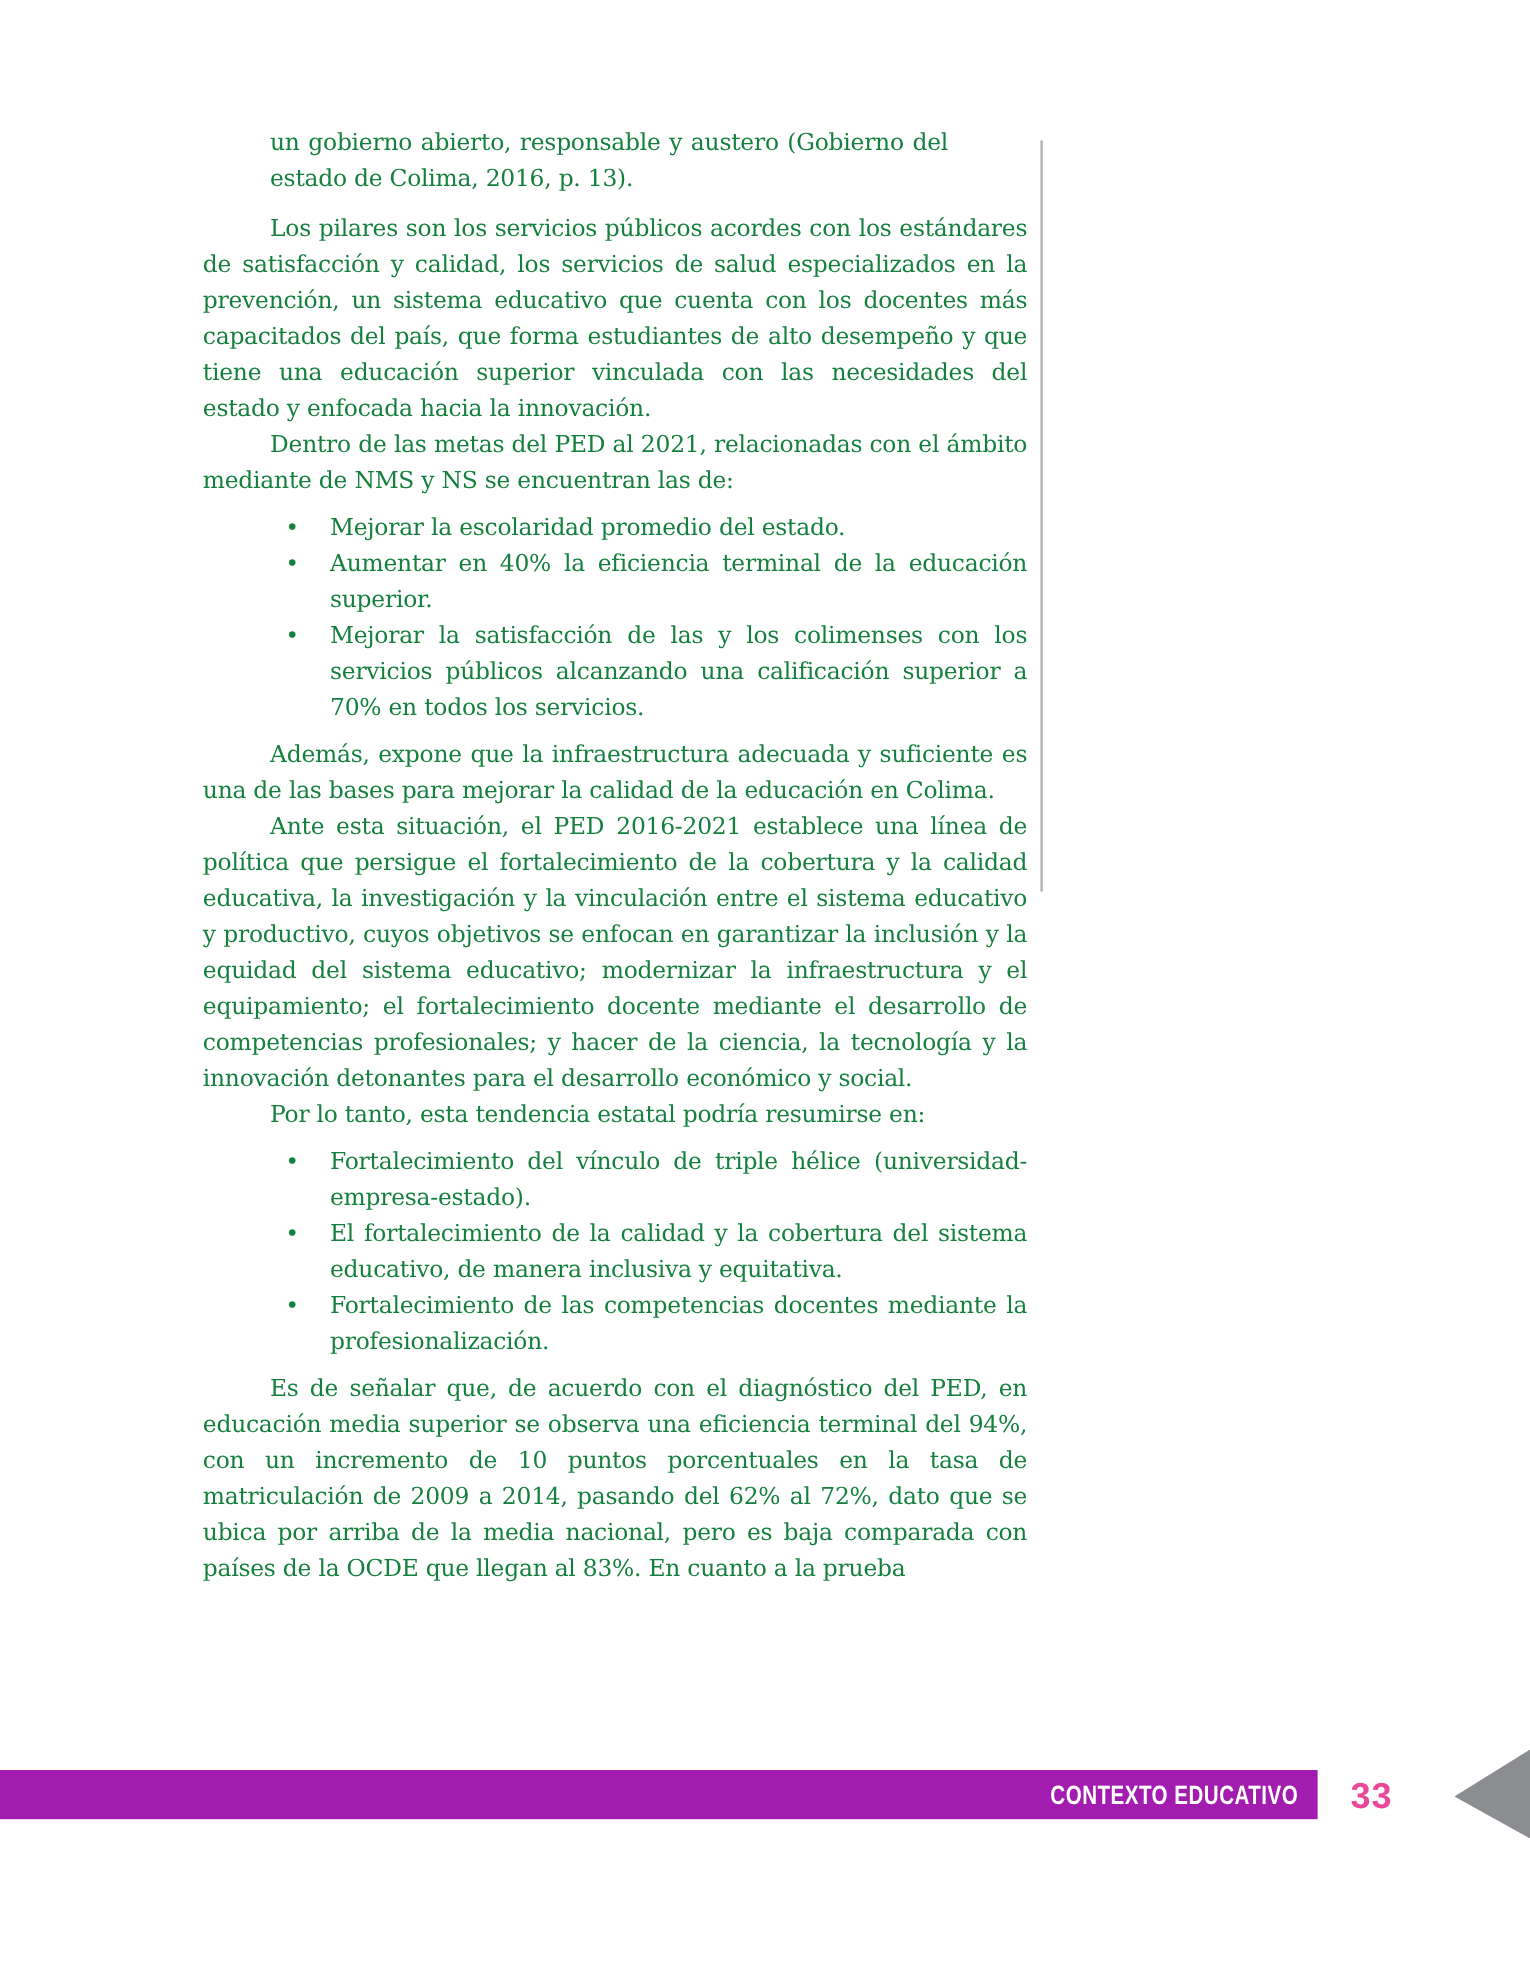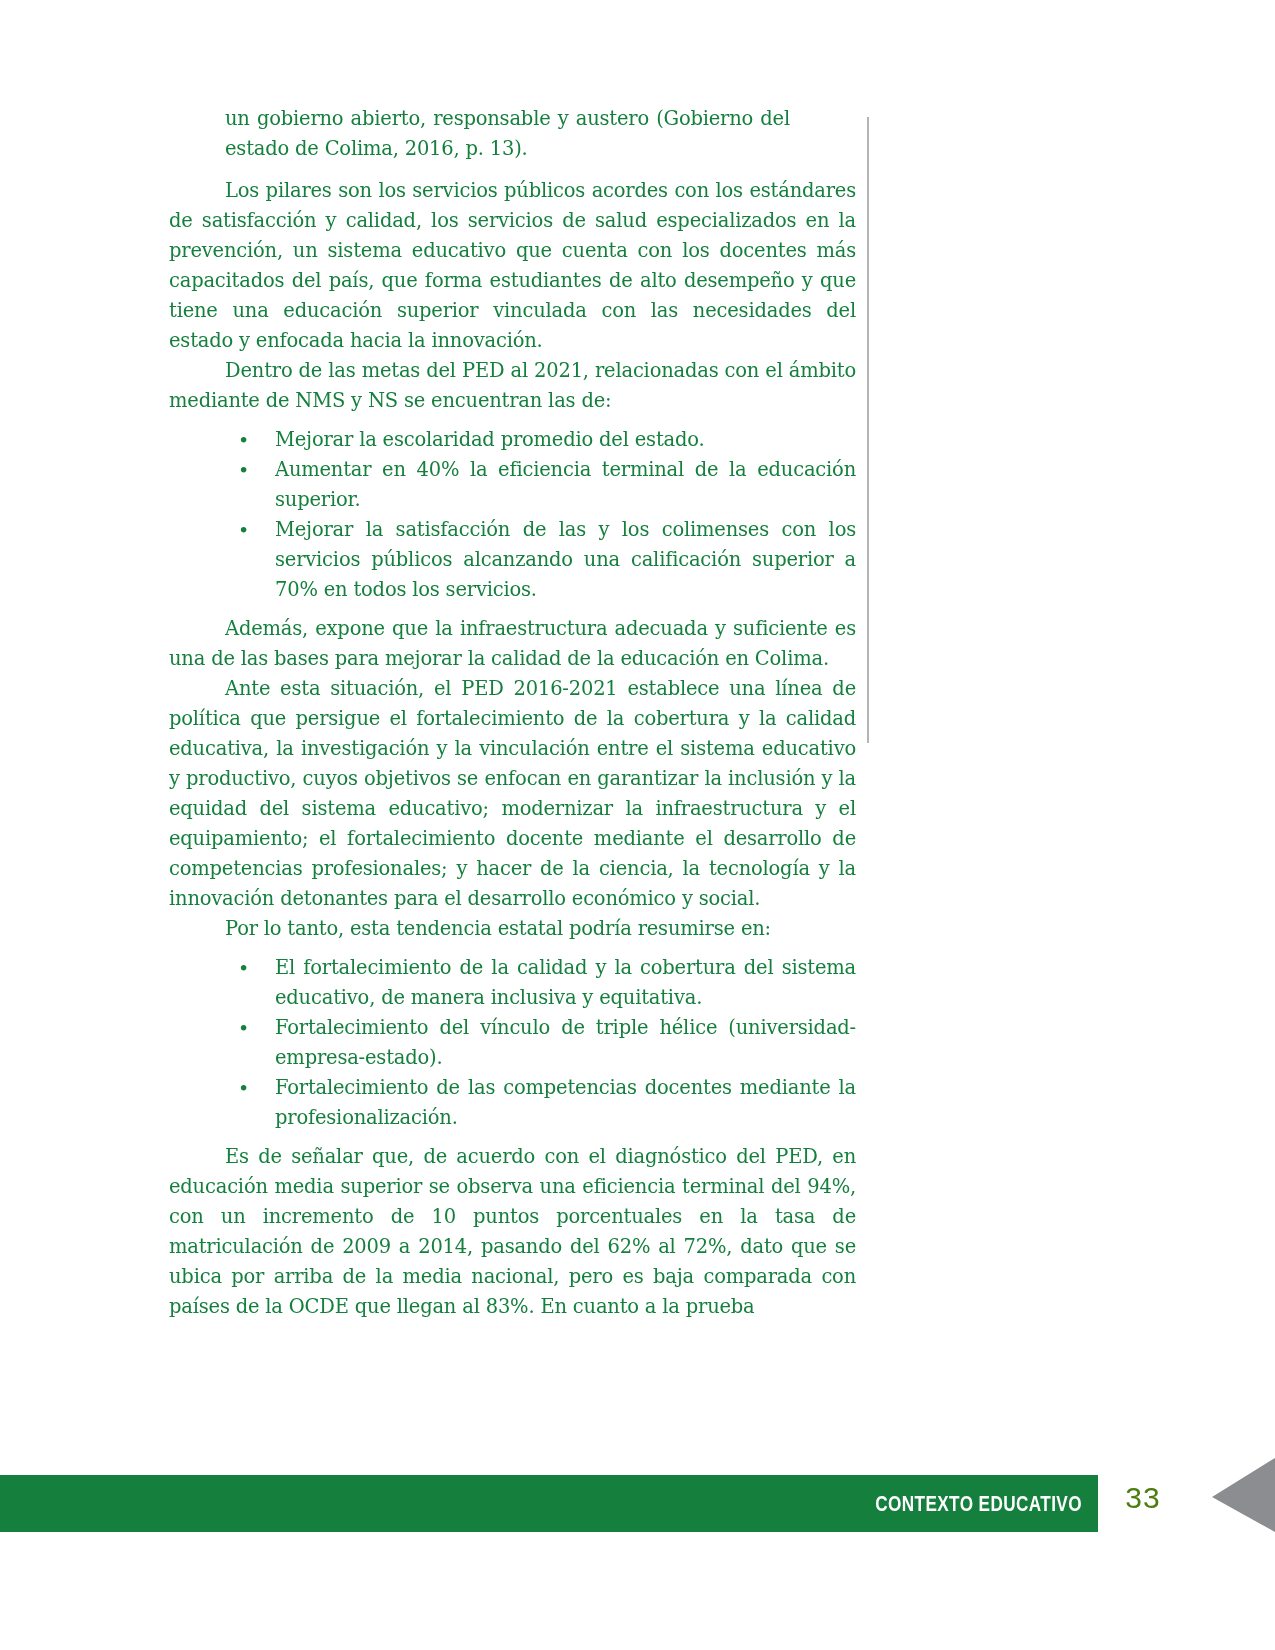--- a/index.html
+++ b/index.html
@@ -43,22 +43,22 @@
   }
   .section-rule{
     position:absolute;
     left:867px;top:117px;
     width:2px;height:626px;
     background:#b4b4b6;
   }
   .footer-bar{
     position:absolute;
     left:0;top:1475px;
-    width:1098px;height:57px;
-    background:#15803d;
+    width:1098px;height:41px;
+    background:#a21caf;
     display:flex;
     align-items:center;
     justify-content:flex-end;
   }
   .footer-label{
     color:#ffffff;
     font-family:"Liberation Sans", sans-serif;
     font-weight:700;
     font-size:22px;
     letter-spacing:0.5px;
@@ -67,24 +67,24 @@
     transform-origin:100% 50%;
     margin-right:16px;
   }
   .page-num{
     position:absolute;
     left:1110px;top:1479px;
     width:66px;height:38px;
     line-height:38px;
     text-align:center;
     font-family:"Liberation Sans", sans-serif;
-    font-weight:400;
+    font-weight:700;
     font-size:30px;
     letter-spacing:1px;
-    color:#4d7c0f;
+    color:#ec4899;
   }
   .corner-arrow{
     position:absolute;
     left:1212px;top:1458px;
     width:63px;height:74px;
   }
 </style>
 </head>
 <body>
 
@@ -104,22 +104,22 @@
       <li>Mejorar la satisfacción de las y los colimenses con los servicios públicos alcanzando una calificación superior a 70% en todos los servicios.</li>
     </ul>
 
     <p class="body-par">Además, expone que la infraestructura adecuada y suficiente es una de las bases para mejorar la calidad de la educación en Colima.</p>
 
     <p class="body-par">Ante esta situación, el PED 2016-2021 establece una línea de política que persigue el fortalecimiento de la cobertura y la calidad educativa, la investigación y la vinculación entre el sistema educativo y productivo, cuyos objetivos se enfocan en garantizar la inclusión y la equidad del sistema educativo; modernizar la infraestructura y el equipamiento; el fortalecimiento docente mediante el desarrollo de competencias profesionales; y hacer de la ciencia, la tecnología y la innovación detonantes para el desarrollo económico y social.</p>
 
     <p class="body-par">Por lo tanto, esta tendencia estatal podría resumirse en:</p>
 
     <ul class="bullets">
+      <li>Fortalecimiento del vínculo de triple hélice (universidad-empresa-estado).</li>
       <li>El fortalecimiento de la calidad y la cobertura del sistema educativo, de manera inclusiva y equitativa.</li>
-      <li>Fortalecimiento del vínculo de triple hélice (universidad-empresa-estado).</li>
       <li>Fortalecimiento de las competencias docentes mediante la profesionalización.</li>
     </ul>
 
     <p class="body-par">Es de señalar que, de acuerdo con el diagnóstico del PED, en educación media superior se observa una eficiencia terminal del 94%, con un incremento de 10 puntos porcentuales en la tasa de matriculación de 2009 a 2014, pasando del 62% al 72%, dato que se ubica por arriba de la media nacional, pero es baja comparada con países de la OCDE que llegan al 83%. En cuanto a la prueba</p>
 
   </div>
 
   <div class="section-rule"></div>
 
   <div class="footer-bar">

